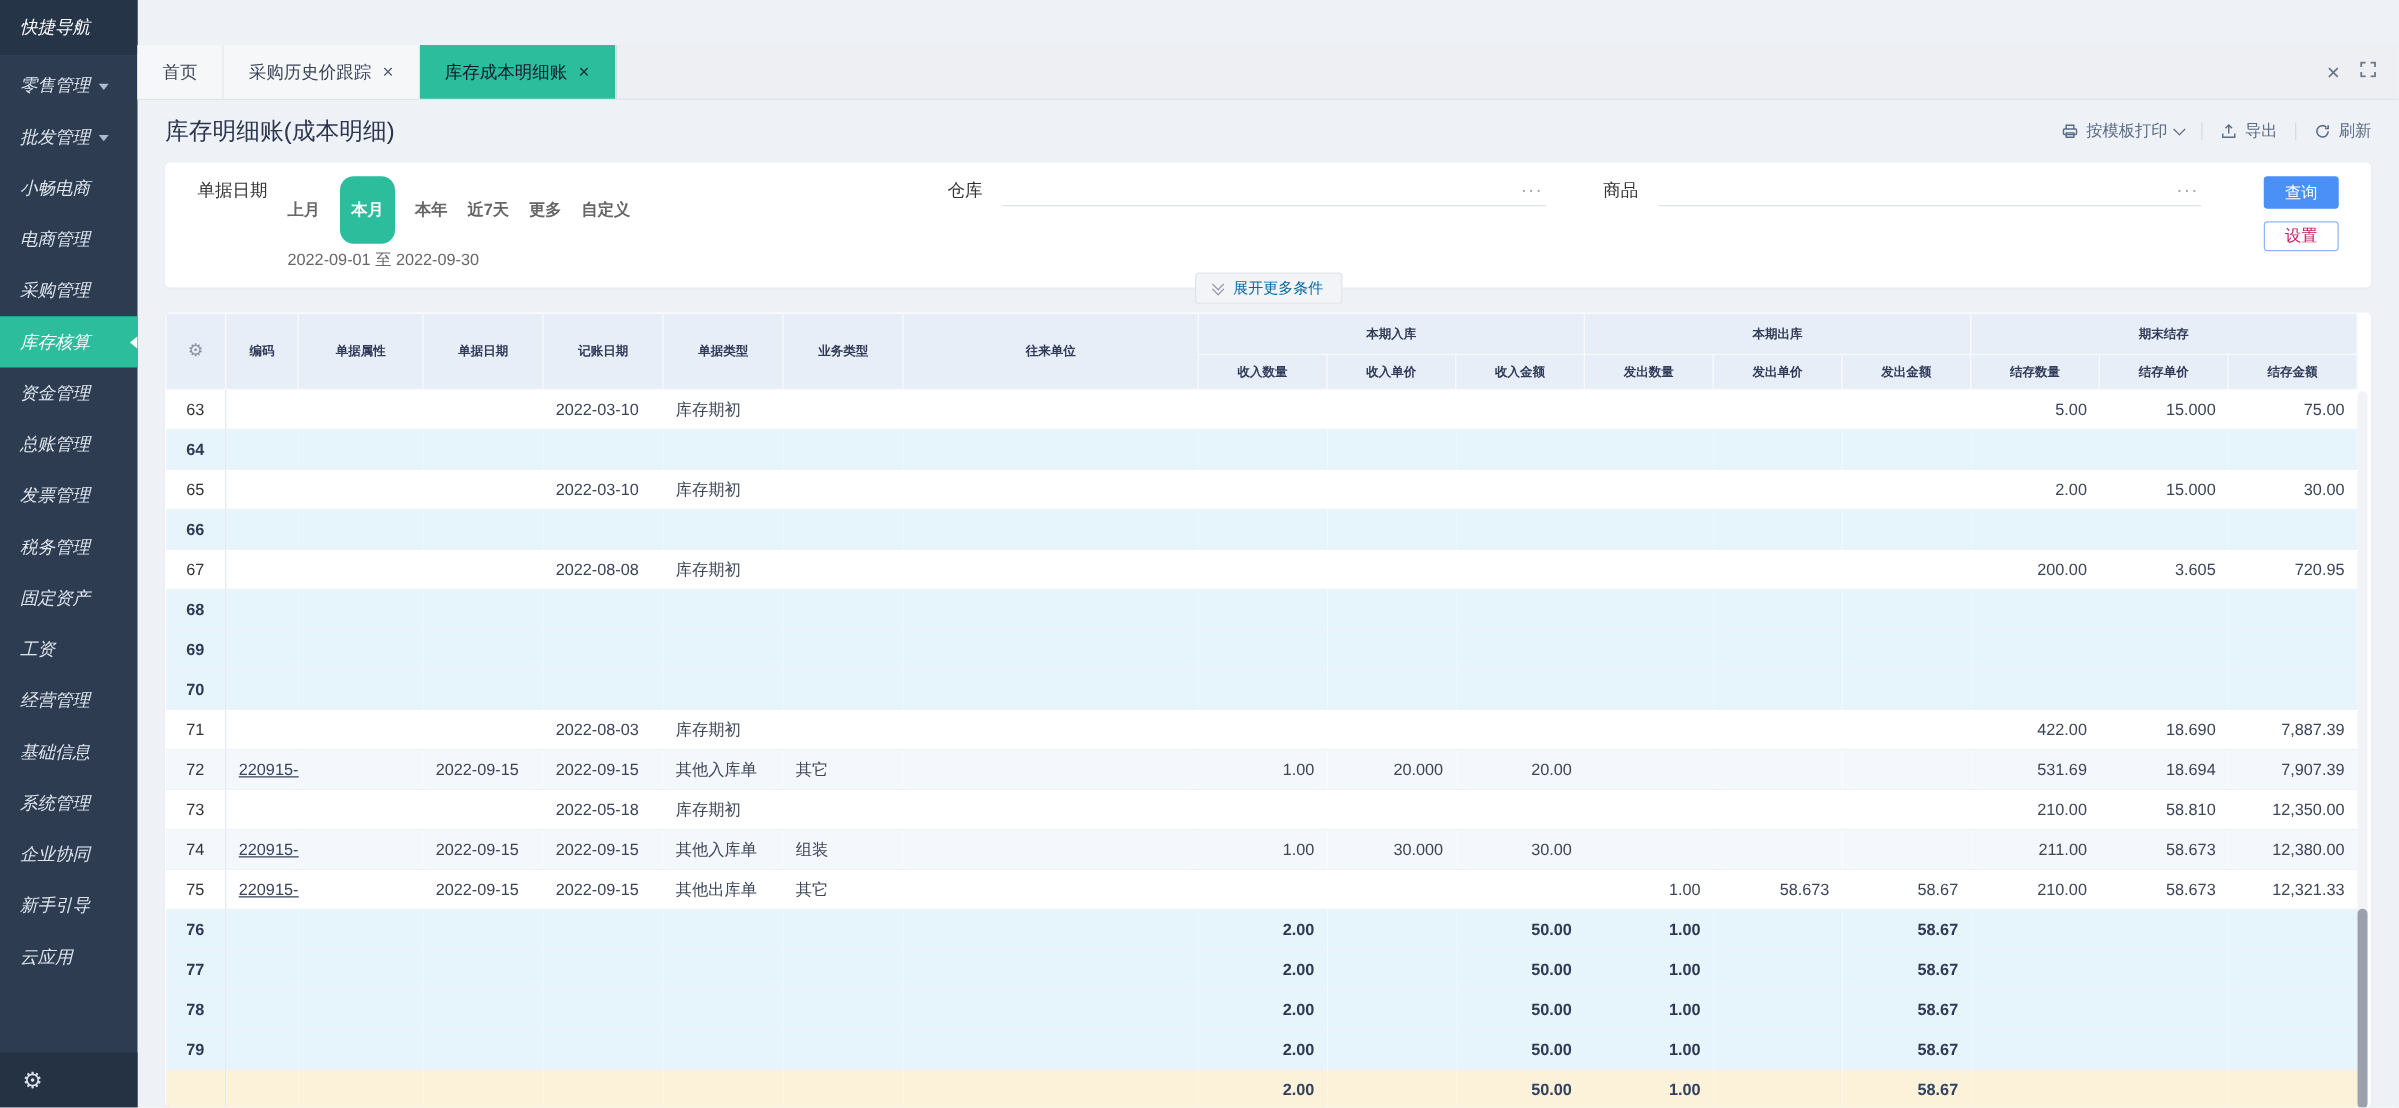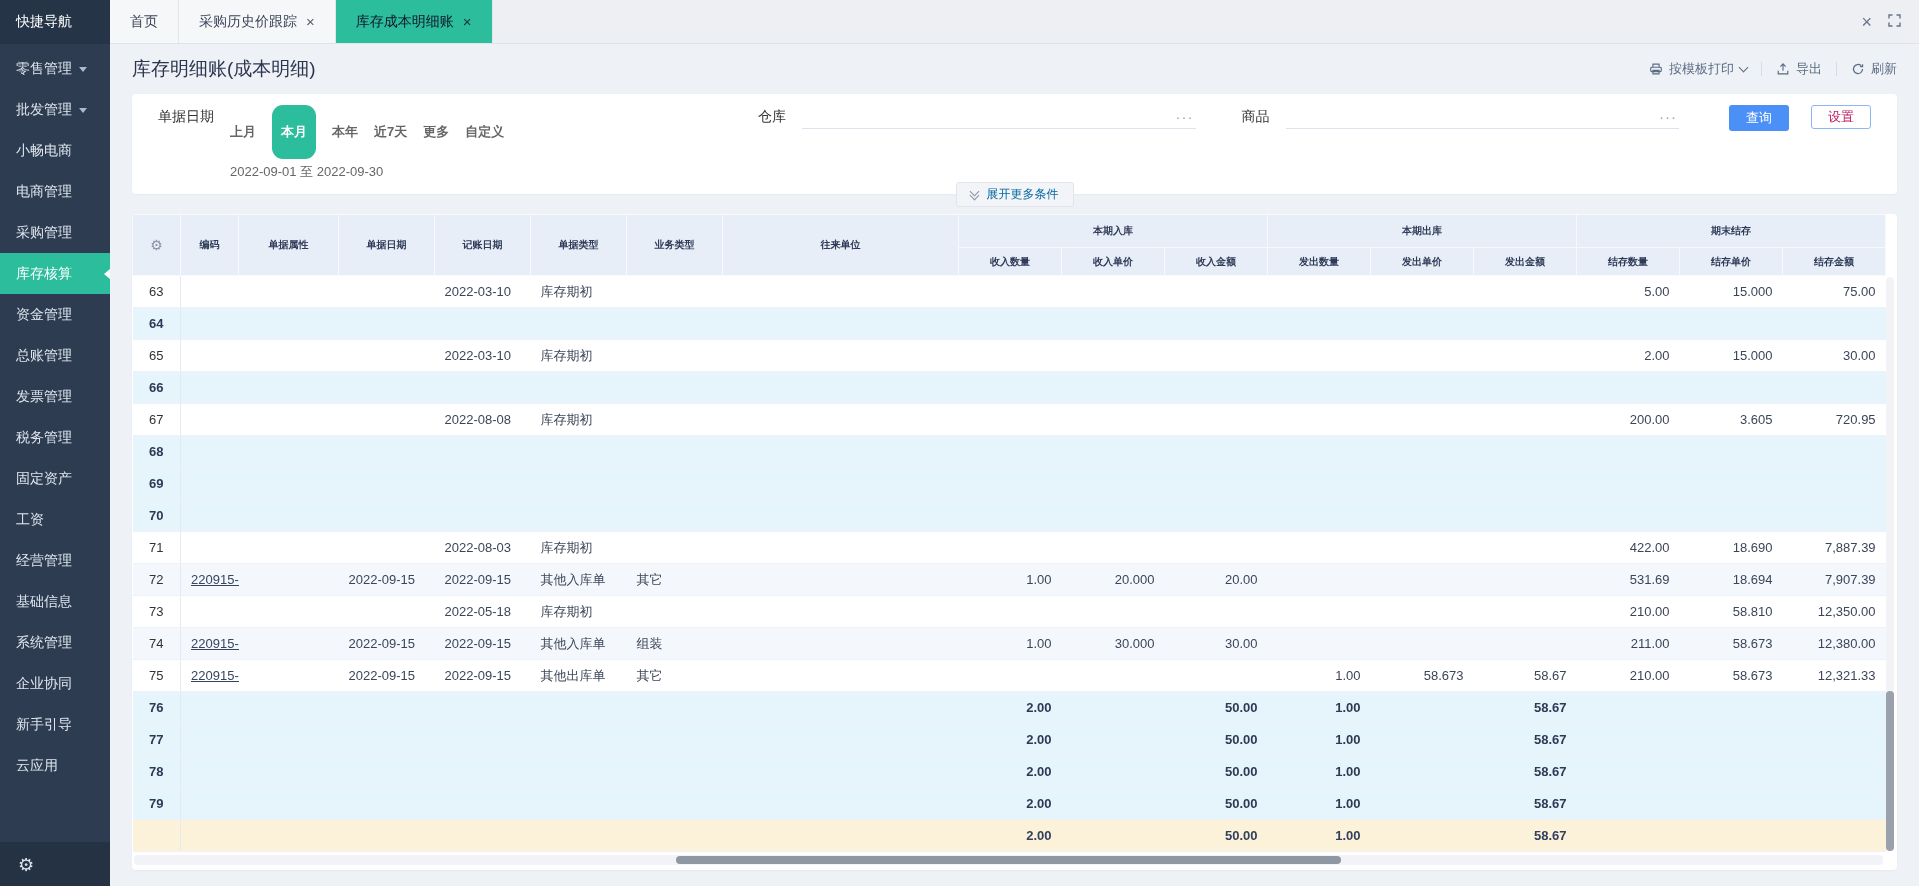--- a/index.html
+++ b/index.html
@@ -1,37 +1,37 @@
 <!DOCTYPE html>
 <html><head>
 <meta charset="utf-8">
 <style>
   * { margin:0; padding:0; box-sizing:border-box; }
   html,body { width:1919px; height:886px; overflow:hidden;
     font-family:"Liberation Sans","DejaVu Sans",sans-serif; background:#eef1f5; }
   .app { display:flex; width:100%; height:100%; }
 
   
-  .sidebar { width:110px; background:#2d3c50; display:flex; flex-direction:column; flex-shrink:0; }
+  .sidebar { width:110px; background:#2d3c50; display:flex; flex-direction:column; flex-shrink:0;font-style:italic; }
   .sidebar-top { height:44px; display:flex; align-items:center; padding-left:16px;
     background:#263447; color:#fff; font-size:14px; cursor:pointer; }
   .side-items { flex:1; padding-top:4px; overflow:hidden; }
   .side-item { height:41px; display:flex; align-items:center; padding-left:16px;
     color:#dfe6ef; font-size:14px; cursor:pointer; position:relative; }
   .side-item.active { background:#2bbd9c; color:#fff; }
   .side-item.active::after { content:""; position:absolute; right:0; top:50%;
     transform:translateY(-50%); border:5px solid transparent; border-right:6px solid #fff; }
   .tri-down { width:0; height:0; border:4px solid transparent; border-top:5px solid #aeb9c9;
     margin-left:7px; margin-top:5px; }
   .sidebar-foot { height:44px; display:flex; align-items:center; padding-left:18px;
     background:#243244; }
   .foot-gear { color:#d9e0ea; font-size:18px; font-family:"DejaVu Sans",sans-serif; cursor:pointer; }
 
   
-  .main { flex:1; display:flex; flex-direction:column; min-width:0; }
+  .main { flex:1; display:flex; flex-direction:column; min-width:0;margin-top:36px; }
 
   
   .tabbar { height:44px; background:#edeff3; display:flex; align-items:stretch;
     border-bottom:1px solid #e0e4ea; flex-shrink:0; }
   .tab-list { display:flex; align-items:stretch; }
   .tab { display:flex; align-items:center; gap:9px; padding:0 20px; font-size:14px;
     color:#3c4558; background:#f6f7f9; border-right:1px solid #e2e6ec; cursor:pointer; white-space:nowrap; }
   .tab.active { background:#2bbd9c; color:#0f172a; }
   .tab-close { font-size:15px; opacity:.85; cursor:pointer; }
   .tabbar-right { margin-left:auto; display:flex; align-items:center; gap:16px;
@@ -57,21 +57,21 @@
   .fg-date { display:flex; width:600px; flex-shrink:0; }
   .opts { display:flex; align-items:center; }
   .opt { font-size:13px; color:#666; margin-right:16px; cursor:pointer; line-height:22px; white-space:nowrap;font-weight:bold; }
   .opt.sel { background:#2bbd9c; color:#fff; border-radius:11px; padding:18px 9px; line-height:18px; }
   .date-range { margin-top:4px; font-size:13px; color:#666; }
   .fg-field { display:flex; flex:1; margin-right:46px; }
   .ufield { flex:1; height:24px; border-bottom:1px solid #dde3ec; display:flex;
     align-items:center; cursor:text; }
   .dots { margin-left:auto; color:#98a2b3; font-size:15px; letter-spacing:1px;
     line-height:10px; cursor:pointer; padding:0 2px; }
-  .btn-col { display:flex; flex-direction:row; gap:22px; margin-left:4px; flex-shrink:0; }
+  .btn-col { display:flex; flex-direction:column; gap:10px; margin-left:4px; flex-shrink:0; }
   .btn-primary { width:60px; height:26px; background:#4a90f7; color:#fff; border:none;
     border-radius:3px; font-size:13px; cursor:pointer; font-family:inherit; }
   .btn-outline { width:60px; height:24px; background:#fff; color:#be185d;
     border:1px solid #8cb6f9; border-radius:3px; font-size:13px; cursor:pointer; font-family:inherit; }
   .expand-pill { position:absolute; left:50%; bottom:-13px; transform:translateX(-50%);
     background:#f2f4f7; border:1px solid #e1e5eb; border-radius:3px; padding:3px 14px;
     font-size:12px; color:#0369a1; display:flex; align-items:center; gap:7px; cursor:pointer; z-index:3; }
   .dchev { display:inline-block; position:relative; width:9px; height:11px; }
   .dchev i { position:absolute; left:0; width:7px; height:7px; border-right:1.5px solid #8a93a2;
     border-bottom:1.5px solid #8a93a2; transform:rotate(45deg); }

